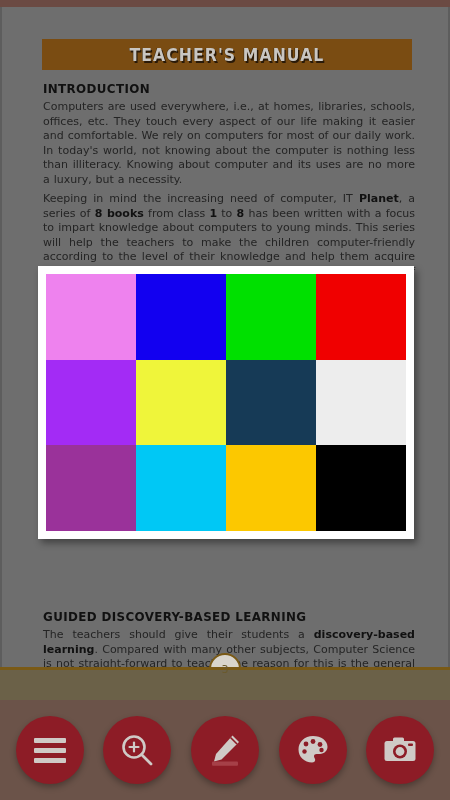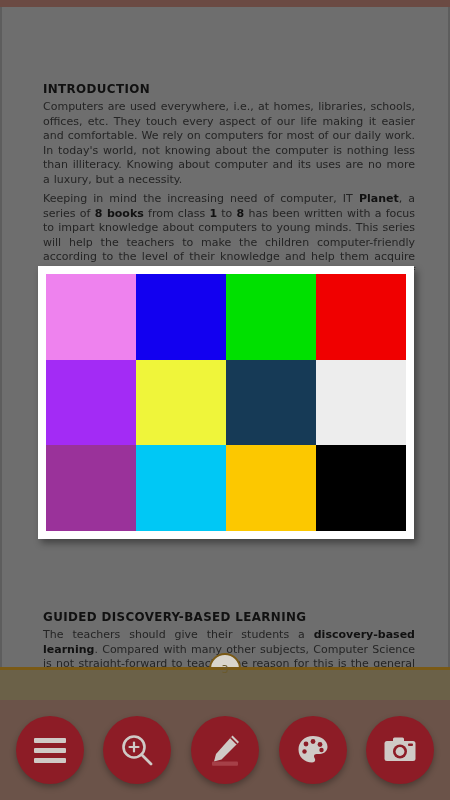--- a/index.html
+++ b/index.html
@@ -202,20 +202,23 @@
 </style>
 </head>
 <body>
 
 <div class="top-strip"></div>
 <div class="page-edge-left"></div>
 <div class="page-edge-right"></div>
 
 <div class="page">
 
+  <div class="banner">
+    <div class="banner-title">TEACHER'S MANUAL</div>
+  </div>
 
   <div class="doc">
 
     <div class="sec-head">INTRODUCTION</div>
     <p class="para">Computers are used everywhere, i.e., at homes, libraries, schools, offices, etc. They touch every aspect of our life making it easier and comfortable. We rely on computers for most of our daily work. In today's world, not knowing about the computer is nothing less than illiteracy. Knowing about computer and its uses are no more a luxury, but a necessity.</p>
     <p class="para">Keeping in mind the increasing need of computer, IT <b>Planet</b>, a series of <b>8 books</b> from class <b>1</b> to <b>8</b> has been written with a focus to impart knowledge about computers to young minds. This series will help the teachers to make the children computer-friendly according to the level of their knowledge and help them acquire computer technology skills as required by the curriculum of various boards. These books are based on new <b>N.C.E.R.T. guidelines</b>.</p>
 
     <div class="sec-head head-objectives">OBJECTIVES</div>
 
     <div style="height:268px"></div>

